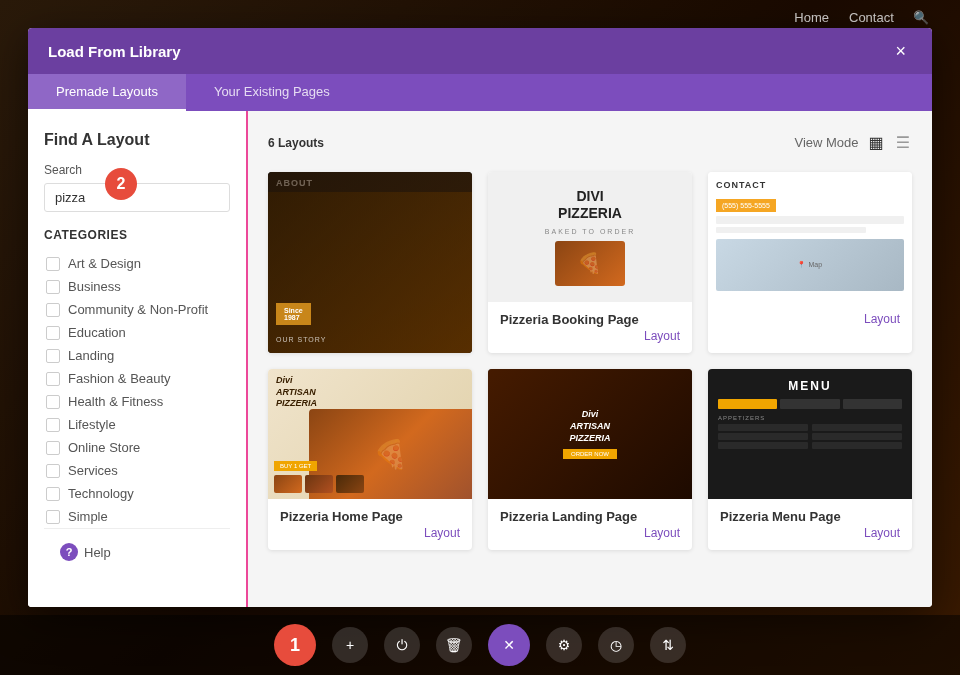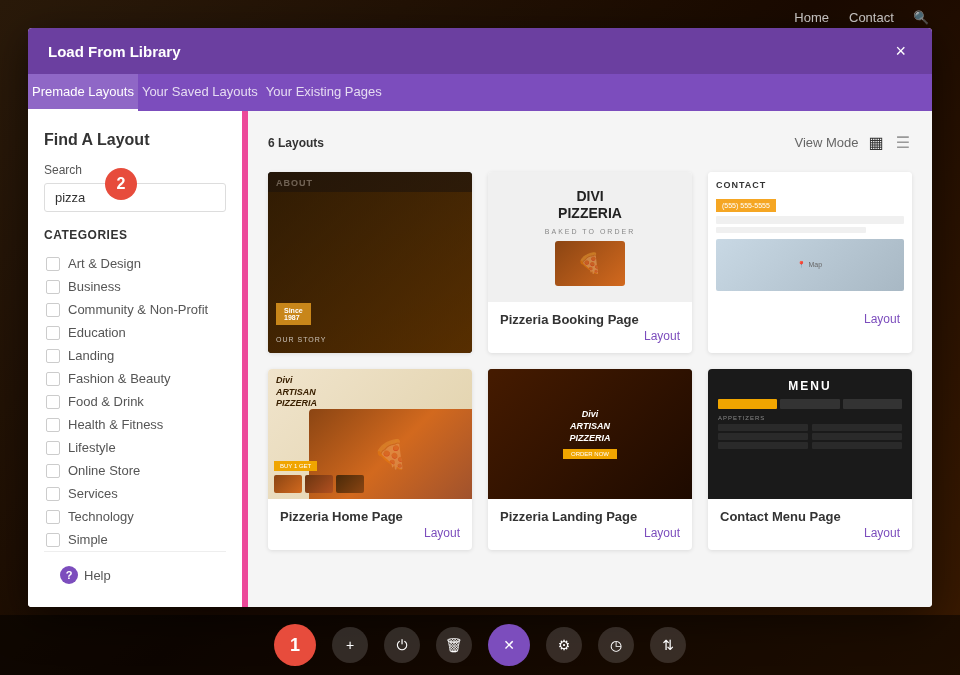--- a/index.html
+++ b/index.html
@@ -89,21 +89,21 @@
       padding: 2px 6px;
     }
 
     
     .modal-tabs {
       background: #7c4dbd;
       display: flex;
       flex-shrink: 0;
     }
     .tab {
-      padding: 10px 4px;
+      padding: 10px 28px;
       color: rgba(255,255,255,0.8);
       font-size: 13px;
       cursor: pointer;
       border-bottom: 2px solid transparent;
     }
     .tab.active {
       background: rgba(255,255,255,0.15);
       color: white;
       border-bottom: 2px solid white;
     }
@@ -116,21 +116,21 @@
       background: #f5f5f5;
     }
 
     
     .sidebar {
       width: 220px;
       background: white;
       flex-shrink: 0;
       padding: 20px 16px;
       overflow-y: auto;
-      border-right: 6px solid #ec4899;
+      border-right: 2px solid #ec4899;
     }
     .sidebar-title {
       font-size: 16px;
       font-weight: 700;
       color: #333;
       margin-bottom: 14px;
     }
     .search-label {
       font-size: 12px;
       color: #555;
@@ -320,21 +320,20 @@
 
 <div class="modal">
 
   <div class="modal-header">
     <span class="modal-header-title">Load From Library</span>
     <button class="close-btn">×</button>
   </div>
 
   <div class="modal-tabs">
     <div class="tab active">Premade Layouts</div>
-    <div class="tab">Your Saved Layouts</div>
     <div class="tab">Your Existing Pages</div>
   </div>
 
   <div class="modal-body">
 
     <div class="sidebar">
       <div class="sidebar-title">Find A Layout</div>
 
       <label class="search-label">Search</label>
       <input class="search-input" type="text" value="pizza" style="">
@@ -358,24 +357,20 @@
           <div class="category-checkbox"></div>
           <span>Education</span>
         </div>
         <div class="category-item">
           <div class="category-checkbox"></div>
           <span>Landing</span>
         </div>
         <div class="category-item">
           <div class="category-checkbox"></div>
           <span>Fashion &amp; Beauty</span>
-        </div>
-        <div class="category-item">
-          <div class="category-checkbox"></div>
-          <span>Food &amp; Drink</span>
         </div>
         <div class="category-item">
           <div class="category-checkbox"></div>
           <span>Health &amp; Fitness</span>
         </div>
         <div class="category-item">
           <div class="category-checkbox"></div>
           <span>Lifestyle</span>
         </div>
         <div class="category-item">
@@ -511,21 +506,21 @@
             <div style="display:flex;gap:4px;margin-bottom:2px;">
               <div style="flex:1;height:7px;background:#2a2a2a;border-radius:1px;"></div>
               <div style="flex:1;height:7px;background:#2a2a2a;border-radius:1px;"></div>
             </div>
             <div style="display:flex;gap:4px;">
               <div style="flex:1;height:7px;background:#2a2a2a;border-radius:1px;"></div>
               <div style="flex:1;height:7px;background:#2a2a2a;border-radius:1px;"></div>
             </div>
           </div>
           <div class="layout-info">
-            <div class="layout-name">Contact Menu Page</div>
+            <div class="layout-name">Pizzeria Menu Page</div>
             <div class="layout-type">Layout</div>
           </div>
         </div>
 
       </div>
     </div>
   </div>
 </div>
 
 <div class="badge-number badge-2">2</div>

